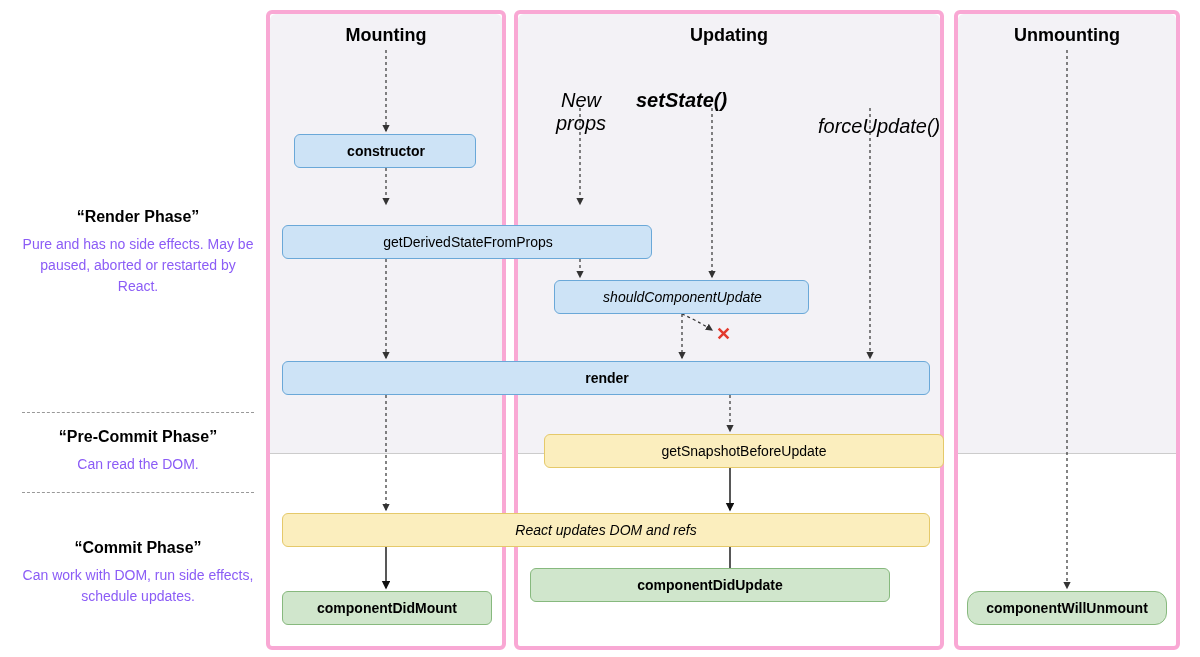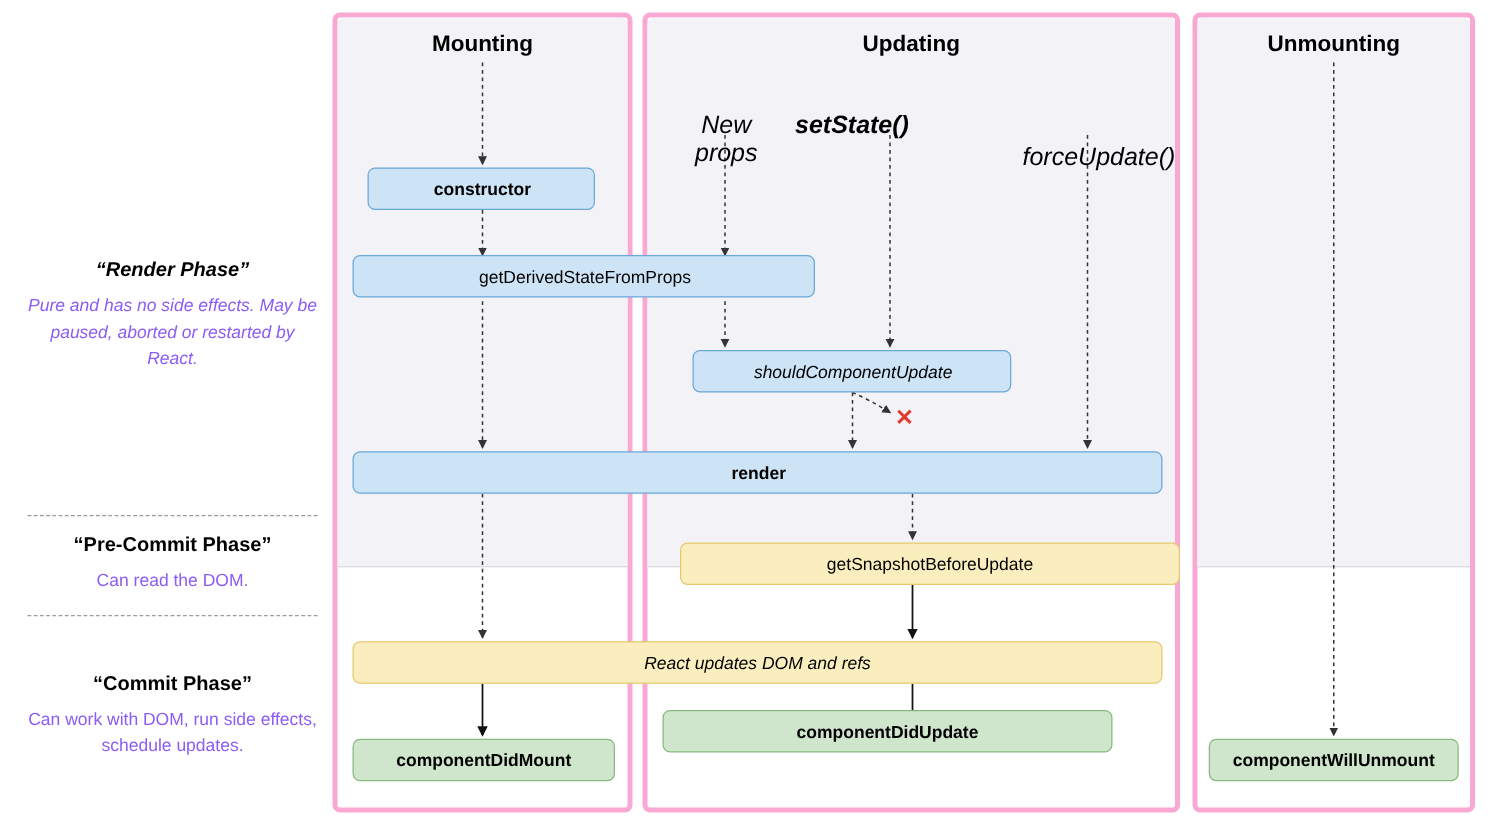--- a/index.html
+++ b/index.html
@@ -99,21 +99,21 @@
     width: 100%;
     height: 100%;
     z-index: 1;
     pointer-events: none;
   }
 </style>
 </head>
 <body>
 
 <div class="sidebar">
-  <div class="phase-label" style="position:absolute; top:208px; width:100%;font-style:italic;">
+  <div class="phase-label" style="position:absolute; top:208px; width:100%;">
     <div class="phase-title">“Render Phase”</div>
     <div class="phase-desc">Pure and has no side effects. May be paused, aborted or restarted by React.</div>
   </div>
   <div class="divider-line" style="position:absolute; top:412px;"></div>
   <div class="phase-label" style="position:absolute; top:428px; width:100%;">
     <div class="phase-title">“Pre-Commit Phase”</div>
     <div class="phase-desc">Can read the DOM.</div>
   </div>
   <div class="divider-line" style="position:absolute; top:492px;"></div>
   <div class="phase-label" style="position:absolute; top:539px; width:100%;">
@@ -135,28 +135,28 @@
 <div class="col" style="left:954px; width:226px;padding-left:12px;">
   <div class="shade" style="height:440px;"></div>
   <div class="col-title">Unmounting</div>
 </div>
 
 <div class="trigger-label" style="left:536px; top:89px; width:90px;">New props</div>
 <div class="trigger-label" style="left:636px; top:89px; width:90px;font-weight:bold;">setState()</div>
 <div class="trigger-label" style="left:818px; top:89px; width:110px;margin-top:26px;">forceUpdate()</div>
 
 <div class="box blue bold" style="left:294px; top:134px; width:182px;">constructor</div>
-<div class="box blue" style="left:282px; top:204px; width:370px;">getDerivedStateFromProps</div>
+<div class="box blue" style="left:282px; top:225px; width:370px;">getDerivedStateFromProps</div>
 <div class="box blue" style="left:554px; top:280px; width:255px;font-style:italic;">shouldComponentUpdate</div>
 <div class="box blue bold" style="left:282px; top:361px; width:648px;">render</div>
 <div class="box yellow" style="left:530px; top:434px; width:400px;margin-left:14px;">getSnapshotBeforeUpdate</div>
 <div class="box yellow italic" style="left:282px; top:513px; width:648px;">React updates DOM and refs</div>
 <div class="box green" style="left:282px; top:591px; width:210px;">componentDidMount</div>
 <div class="box green" style="left:530px; top:568px; width:360px;">componentDidUpdate</div>
-<div class="box green" style="left:967px; top:591px; width:200px;">componentWillUnmount</div>
+<div class="box green" style="left:967px; top:591px; width:200px;border-radius:12px;">componentWillUnmount</div>
 
 <div class="cross" style="left:716px; top:323px;">✕</div>
 
 <svg class="arrows" viewBox="0 0 1200 657">
   <defs>
     <marker id="arrD" markerWidth="8" markerHeight="8" refX="5" refY="3" orient="auto">
       <path d="M0,0 L6,3 L0,6 Z" fill="#333"></path>
     </marker>
     <marker id="arrS" markerWidth="8" markerHeight="8" refX="5" refY="3" orient="auto">
       <path d="M0,0 L6,3 L0,6 Z" fill="#111"></path>

